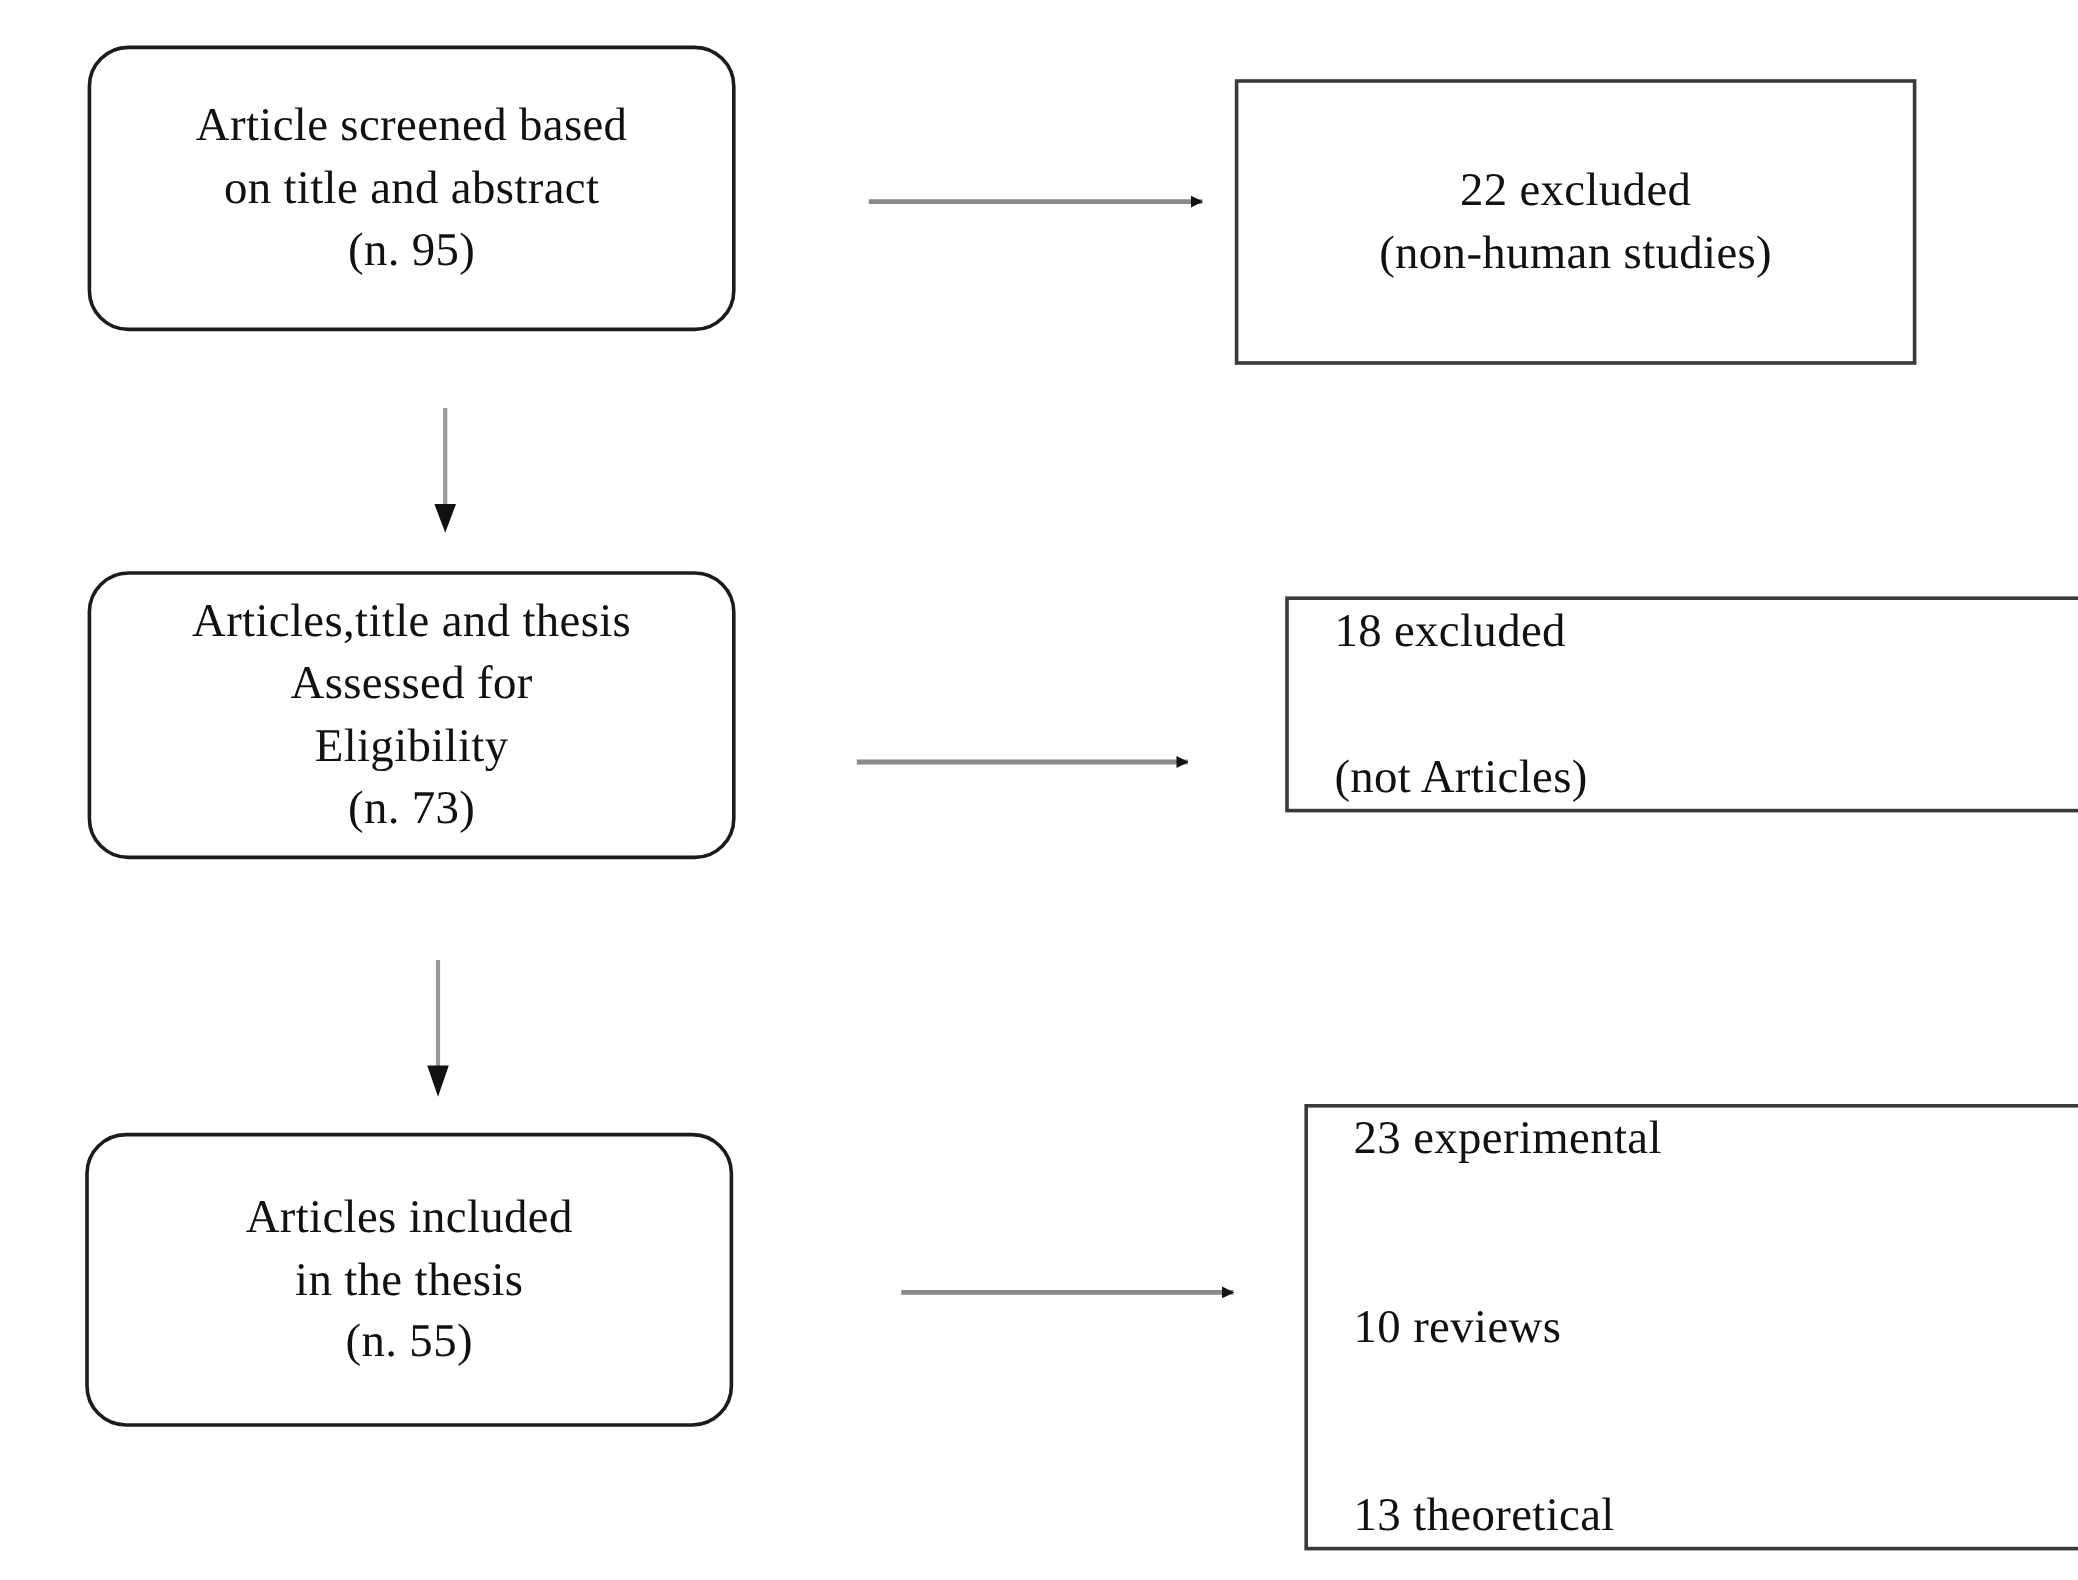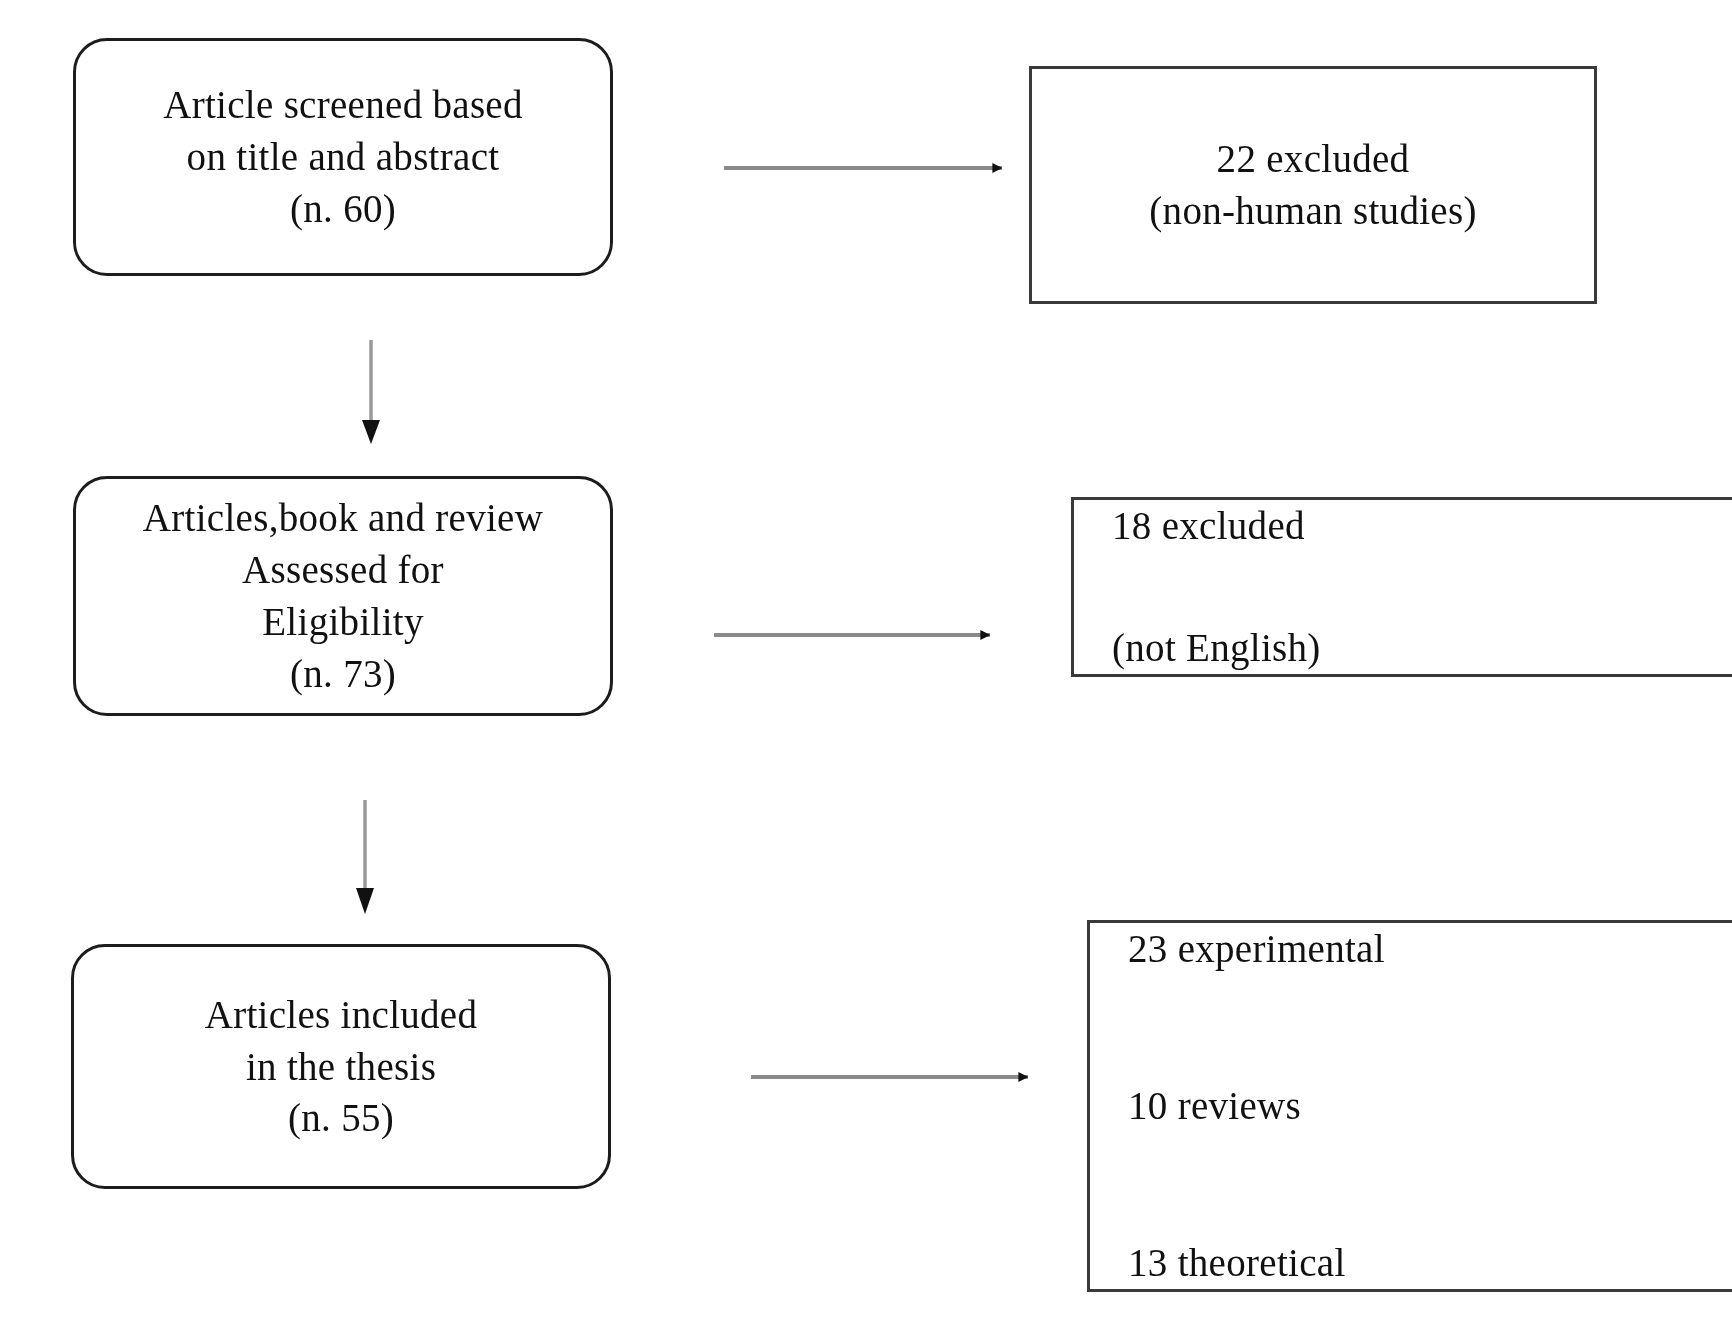--- a/index.html
+++ b/index.html
@@ -110,38 +110,38 @@
     </g>
 
     <g>
       <line x1="711" y1="1077" x2="988" y2="1077" stroke="#8a8a8a" stroke-width="4" marker-end="url(#ah)"></line>
     </g>
   </svg>
 
   <div class="node-box rounded" id="node-screened">
     <div class="node-line">Article screened based</div>
     <div class="node-line">on title and abstract</div>
-    <div class="node-line">(n. 60)</div>
+    <div class="node-line">(n. 95)</div>
   </div>
 
   <div class="node-box rect centered" id="node-excluded-22">
     <div class="node-line">22 excluded</div>
     <div class="node-line">(non-human studies)</div>
   </div>
 
   <div class="node-box rounded" id="node-eligibility">
-    <div class="node-line">Articles,book and review</div>
+    <div class="node-line">Articles,title and thesis</div>
     <div class="node-line">Assessed for</div>
     <div class="node-line">Eligibility</div>
     <div class="node-line">(n. 73)</div>
   </div>
 
   <div class="node-box rect lefted" id="node-excluded-18">
     <div class="node-line">18 excluded</div>
-    <div class="node-line">(not English)</div>
+    <div class="node-line">(not Articles)</div>
   </div>
 
   <div class="node-box rounded" id="node-included">
     <div class="node-line">Articles included</div>
     <div class="node-line">in the thesis</div>
     <div class="node-line">(n. 55)</div>
   </div>
 
   <div class="node-box rect lefted" id="node-breakdown">
     <div class="node-line">23 experimental</div>

